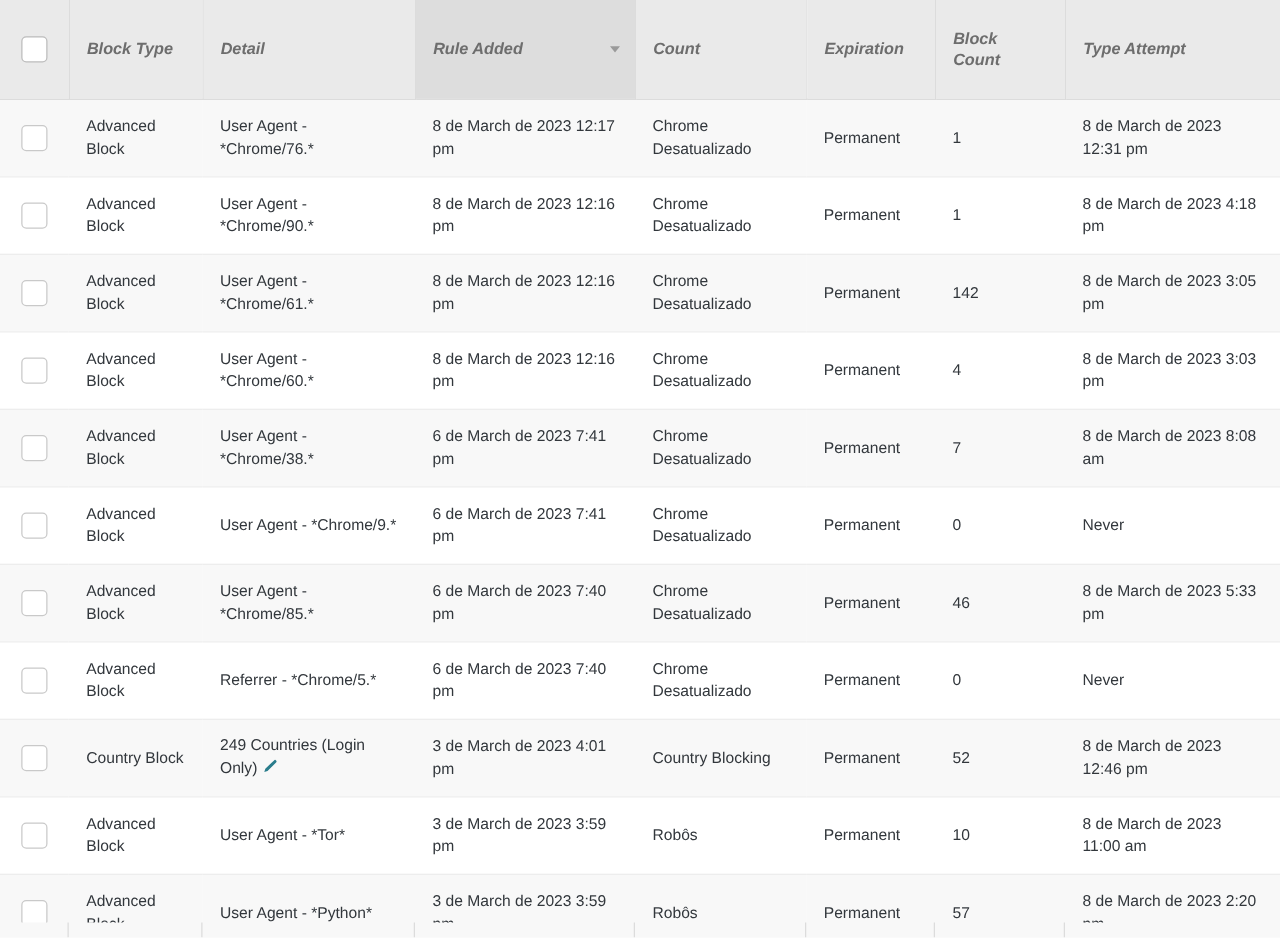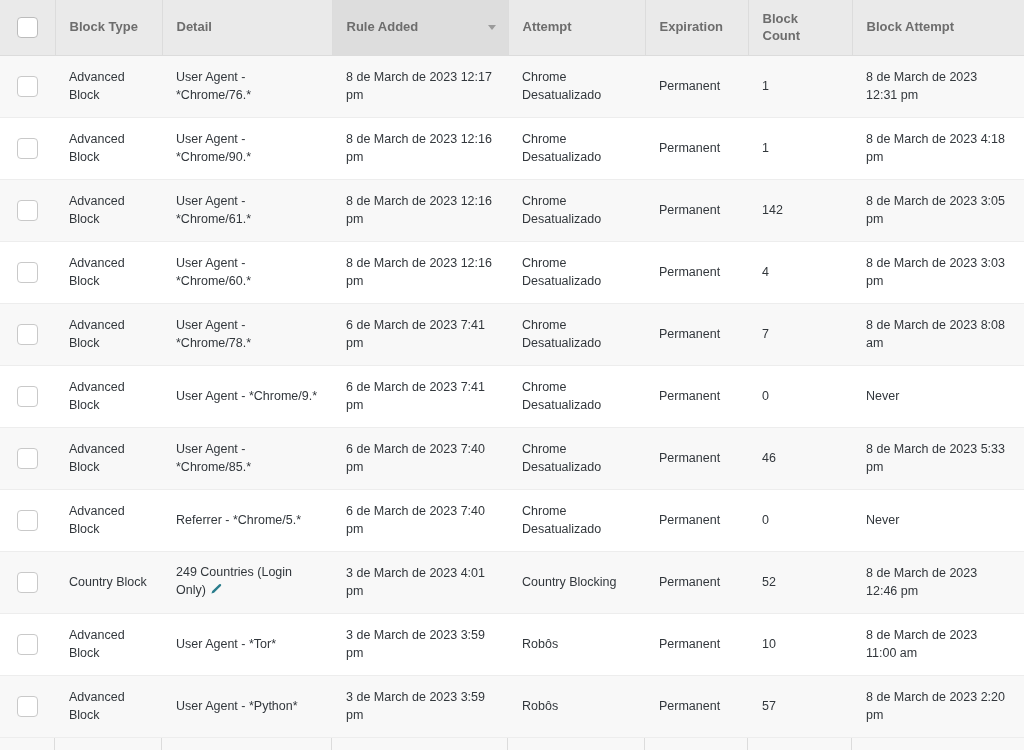--- a/index.html
+++ b/index.html
@@ -36,22 +36,23 @@
   col.c-type    { width: 107px; }
   col.c-detail  { width: 170px; }
   col.c-added   { width: 176px; }
   col.c-reason  { width: 137px; }
   col.c-expire  { width: 103px; }
   col.c-count   { width: 104px; }
   col.c-last    { width: 172px; }
 
   
   thead tr {
-    height: 55px;
+    height: 79px;
     background: #eaeaea;
+    font-style: italic;
   }
   thead th {
     background: #eaeaea;
     border-right: 1px solid #dcdcdc;
     border-bottom: 1px solid #dcdcdc;
     color: #6d6d6d;
     font-size: 13px;
     font-weight: bold;
     text-align: left;
     padding: 0 14px;
@@ -170,30 +171,30 @@
           <span>Block Type</span>
         </th>
         <th>
           <span>Detail</span>
         </th>
         <th class="sorted">
           <span>Rule Added</span>
           <span class="sort-arrow"></span>
         </th>
         <th>
-          <span>Attempt</span>
+          <span>Count</span>
         </th>
         <th>
           <span>Expiration</span>
         </th>
         <th>
           <span>Block Count</span>
         </th>
         <th>
-          <span>Block Attempt</span>
+          <span>Type Attempt</span>
         </th>
       </tr>
     </thead>
 
     <tbody id="rows-body">
         <tr class="alt">
           <td class="col-check"><span class="cbox"></span></td>
           <td><span>Advanced Block</span></td>
           <td><span>User Agent - *Chrome/76.*</span></td>
           <td><span>8 de March de 2023 12:17 pm</span></td>
@@ -228,21 +229,21 @@
           <td><span>User Agent - *Chrome/60.*</span></td>
           <td><span>8 de March de 2023 12:16 pm</span></td>
           <td><span>Chrome Desatualizado</span></td>
           <td><span>Permanent</span></td>
           <td><span>4</span></td>
           <td><span>8 de March de 2023 3:03 pm</span></td>
         </tr>
         <tr class="alt">
           <td class="col-check"><span class="cbox"></span></td>
           <td><span>Advanced Block</span></td>
-          <td><span>User Agent - *Chrome/78.*</span></td>
+          <td><span>User Agent - *Chrome/38.*</span></td>
           <td><span>6 de March de 2023 7:41 pm</span></td>
           <td><span>Chrome Desatualizado</span></td>
           <td><span>Permanent</span></td>
           <td><span>7</span></td>
           <td><span>8 de March de 2023 8:08 am</span></td>
         </tr>
         <tr>
           <td class="col-check"><span class="cbox"></span></td>
           <td><span>Advanced Block</span></td>
           <td><span>User Agent - *Chrome/9.*</span></td>

